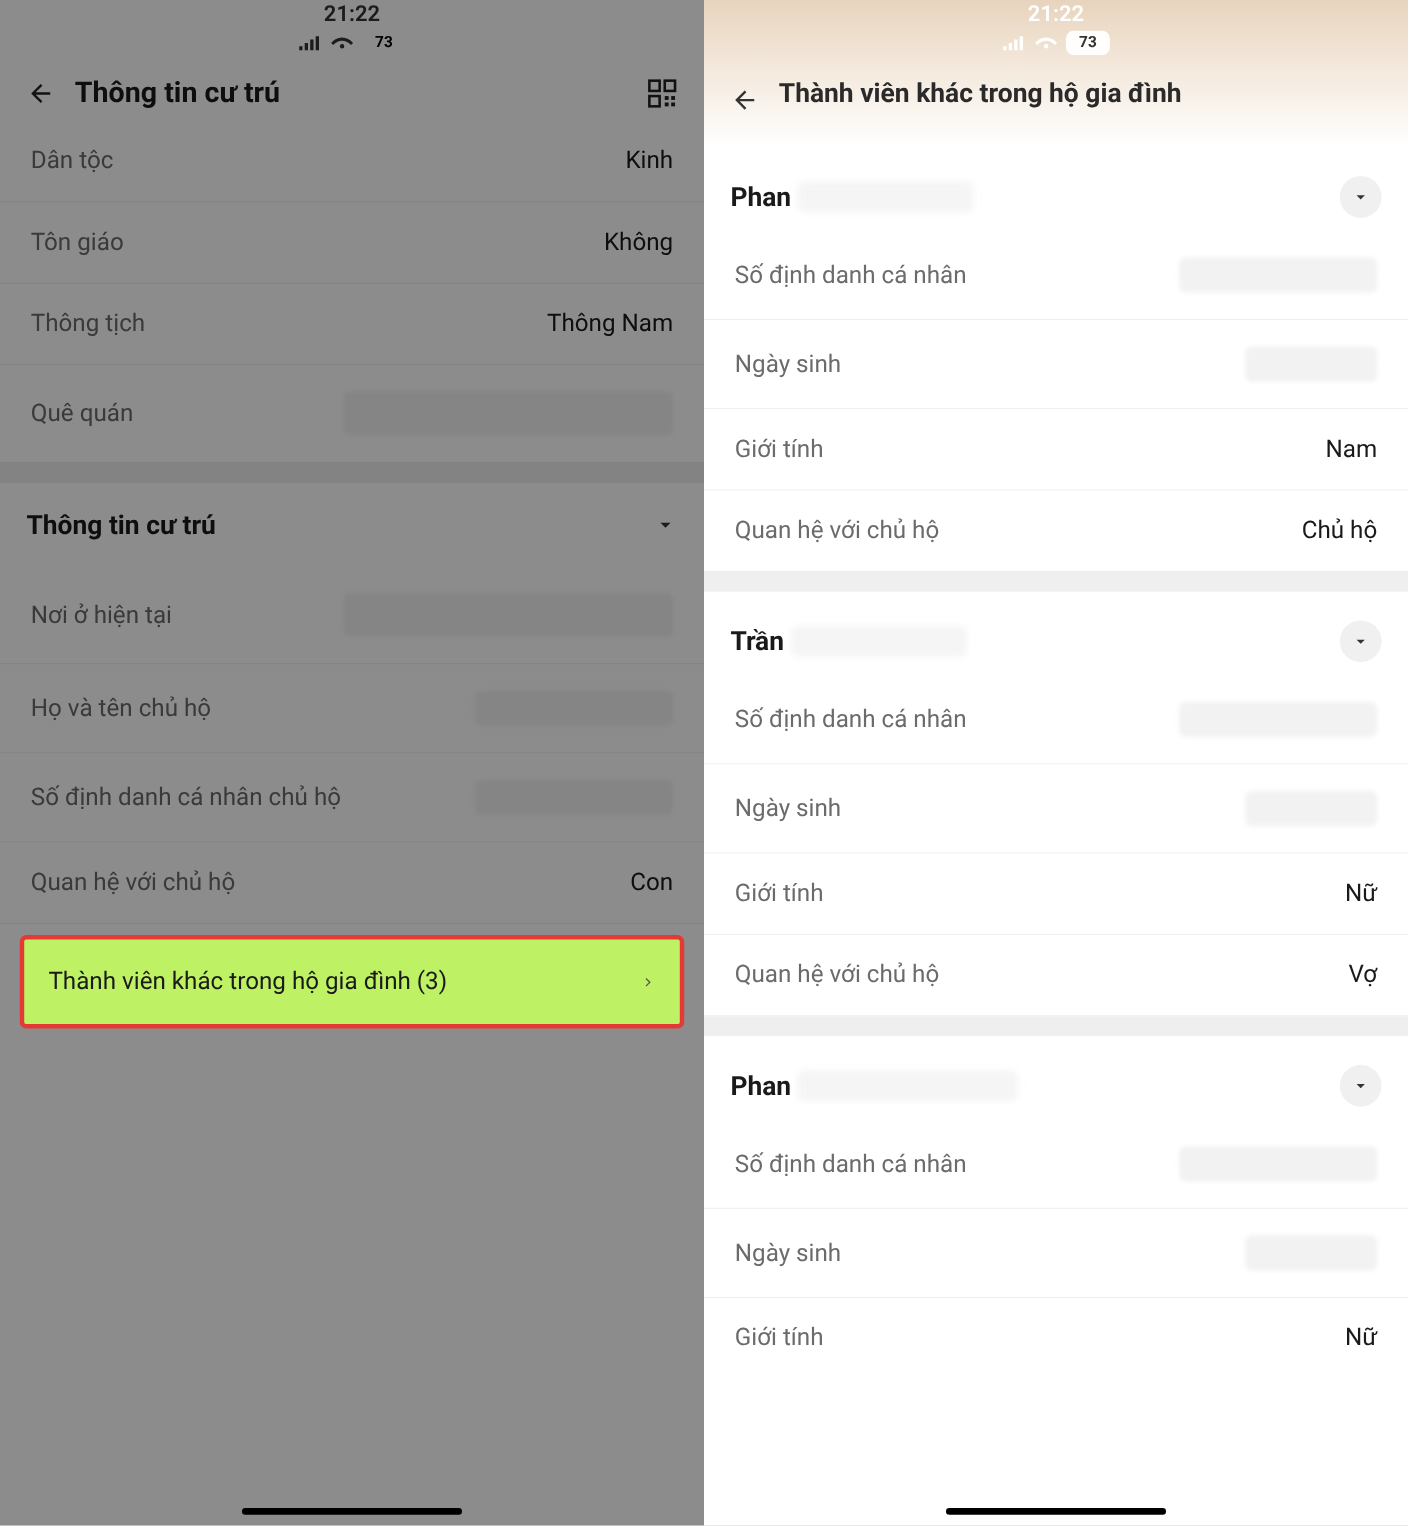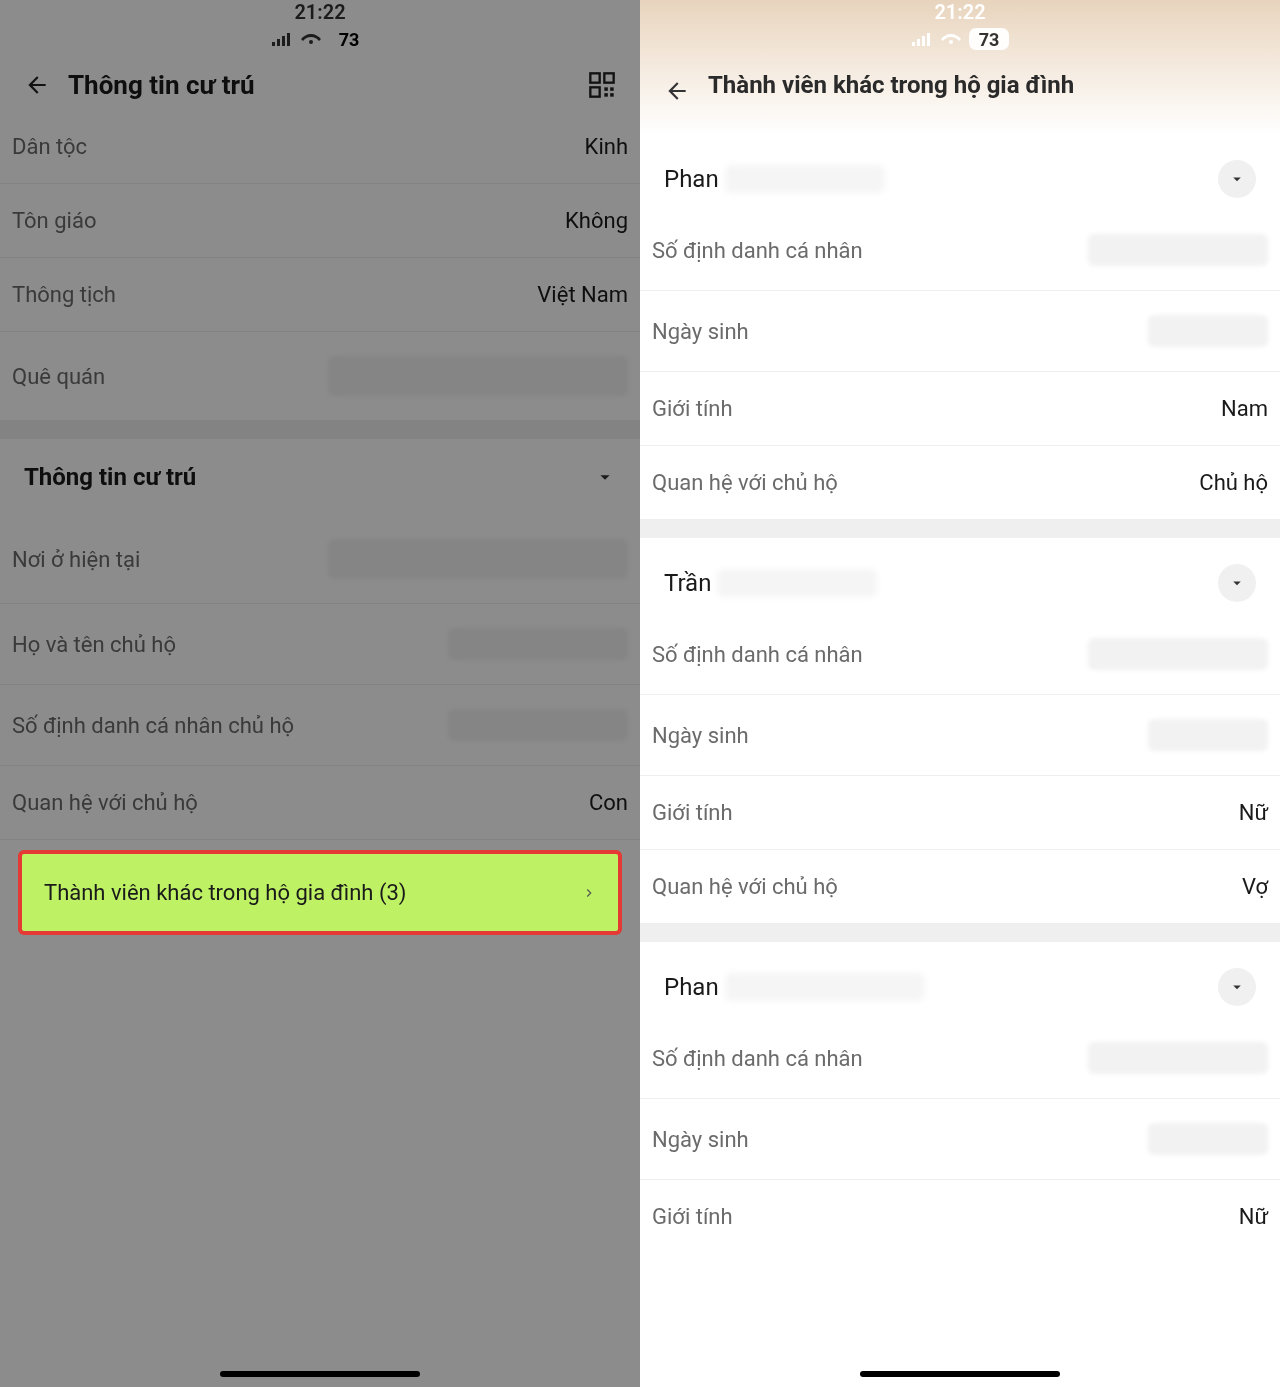--- a/index.html
+++ b/index.html
@@ -46,21 +46,21 @@
   .status-icons svg { display: block; }
   .battery-pill {
     display: inline-flex;
     align-items: center;
     justify-content: center;
     width: 40px;
     height: 22px;
     border-radius: 7px;
     background: rgba(255,255,255,0.95);
     color: #000;
-    font-size: 18px;
+    font-size: 14px;
     font-weight: 700;
     position: relative;
   }
   .battery-pill-right {
     background: rgba(255,255,255,0.95);
     color: #333;
   }
   .header-grad {
     background: linear-gradient(180deg, #e8d4bd 0%, #f2e6d8 40%, #ffffff 100%);
     padding-bottom: 20px;
@@ -87,21 +87,21 @@
     flex-shrink: 0;
   }
   .section-gap {
     height: 18px;
     background: #efefef;
   }
   .row {
     display: flex;
     align-items: center;
     justify-content: space-between;
-    padding: 24px 12px;
+    padding: 24px 28px;
     border-bottom: 1px solid #eee;
     background: #fff;
   }
   .row:last-child { border-bottom: none; }
   .row-label {
     font-size: 22px;
     color: #6b6b6b;
   }
   .row-value {
     font-size: 22px;
@@ -183,21 +183,21 @@
   .dark-status svg path { fill: #333; }
   .member-name-row {
     display: flex;
     justify-content: space-between;
     align-items: center;
     padding: 26px 24px 12px;
     background: #fff;
   }
   .member-name {
     font-size: 24px;
-    font-weight: 400;
+    font-weight: 700;
     color: #1a1a1a;
     display: flex;
     align-items: center;
   }
 </style>
 </head>
 <body>
 
 <div class="panel panel-left">
   <div class="dim-overlay"></div>
@@ -234,21 +234,21 @@
   <div class="row">
     <span class="row-label">Dân tộc</span>
     <span class="row-value">Kinh</span>
   </div>
   <div class="row">
     <span class="row-label">Tôn giáo</span>
     <span class="row-value">Không</span>
   </div>
   <div class="row">
     <span class="row-label">Thông tịch</span>
-    <span class="row-value">Việt Nam</span>
+    <span class="row-value">Thông Nam</span>
   </div>
   <div class="row">
     <span class="row-label">Quê quán</span>
     <span class="redacted redacted-wide"></span>
   </div>
 
   <div class="section-gap"></div>
 
   <div class="row-header">
     <span class="hlabel">Thông tin cư trú</span>

